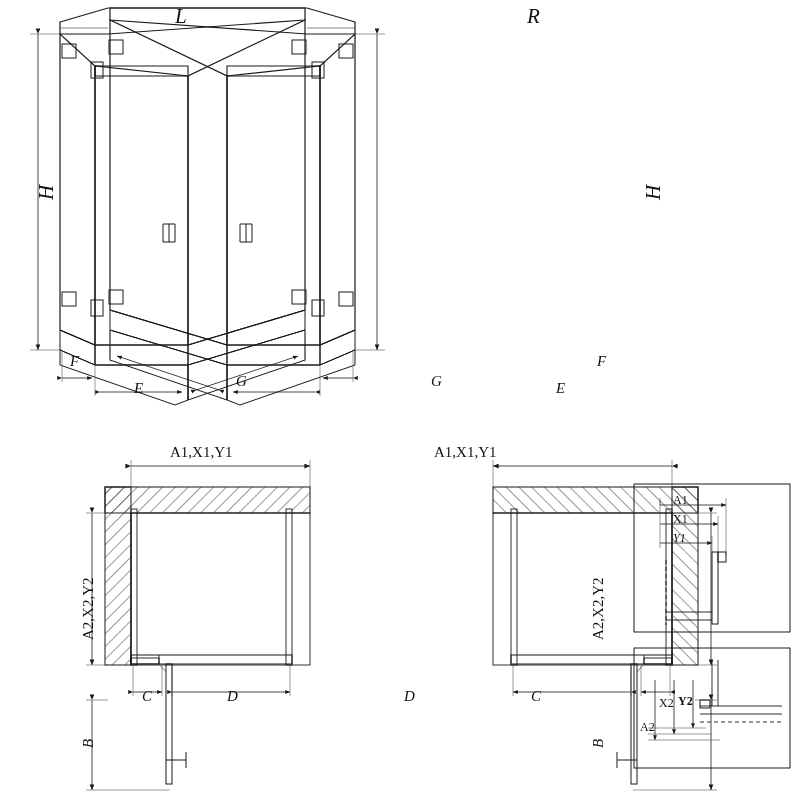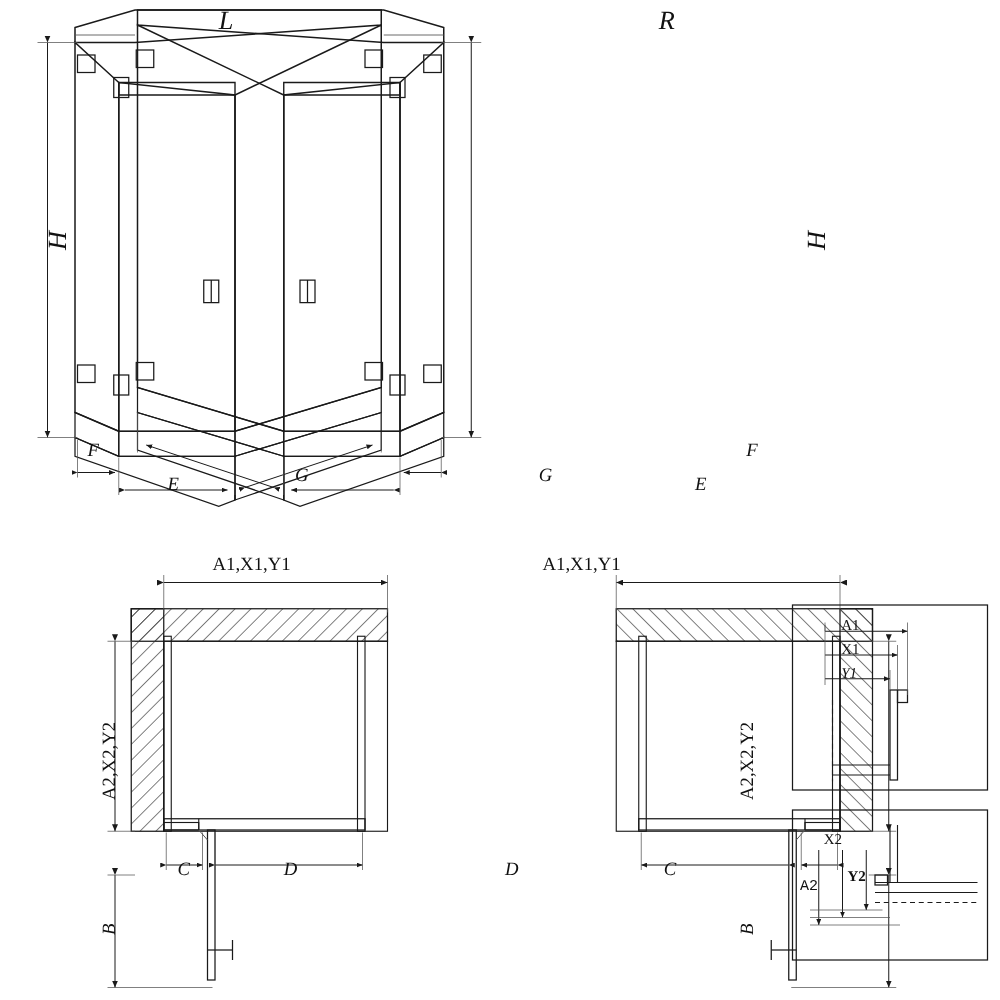--- a/index.html
+++ b/index.html
@@ -229,17 +229,17 @@
   <div class="lbl it" style="left:404px;top:688px;">D</div>
   <div class="lbl it" style="left:531px;top:688px;">C</div>
 
   <div class="lbl it rot" style="left:80px;top:748px;">B</div>
   <div class="lbl it rot" style="left:590px;top:748px;">B</div>
 
   <div class="lbl small" style="left:673px;top:493px;">A1</div>
   <div class="lbl small" style="left:673px;top:512px;">X1</div>
   <div class="lbl small" style="left:673px;top:531px;font-style:italic;">Y1</div>
 
-  <div class="lbl small" style="left:640px;top:702px;font-family:Liberation Mono, monospace;">A2</div>
-  <div class="lbl small" style="left:659px;top:664px;">X2</div>
+  <div class="lbl small" style="left:640px;top:720px;">A2</div>
+  <div class="lbl small" style="left:659px;top:696px;">X2</div>
   <div class="lbl small" style="left:678px;top:694px;font-weight:bold;">Y2</div>
 
 </div>
 
 </body></html>

